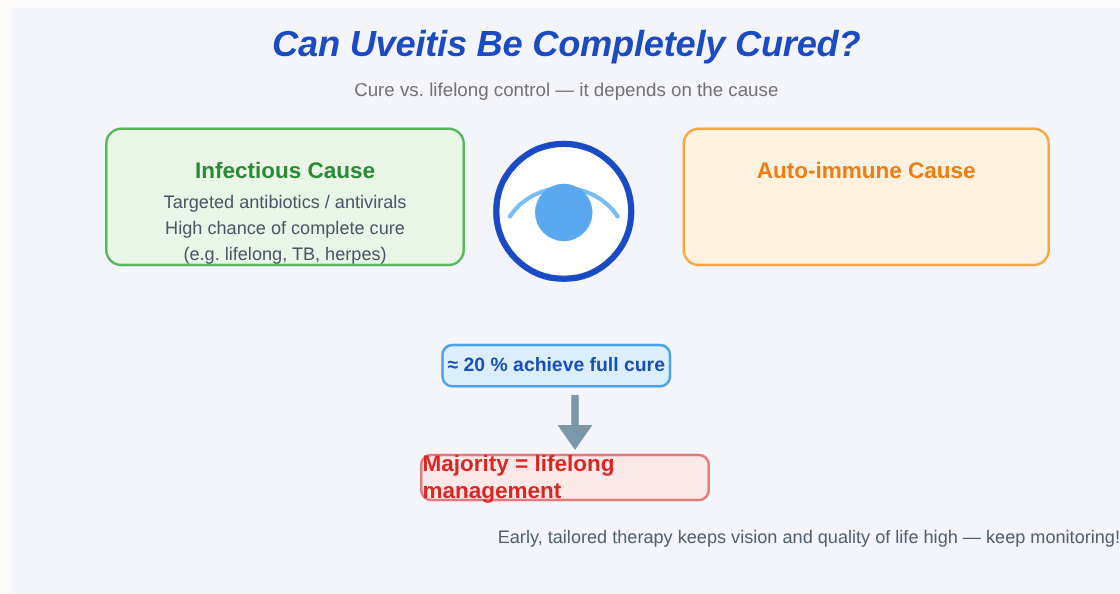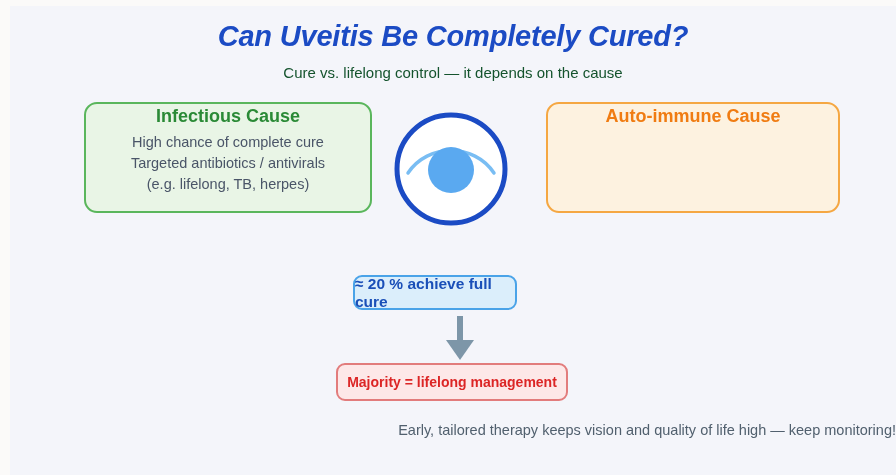--- a/index.html
+++ b/index.html
@@ -35,33 +35,33 @@
     letter-spacing: -0.2px;
     font-style: italic;
   }
   .subtitle {
     position: absolute;
     left: 0;
     top: 58px;
     width: 886px;
     text-align: center;
     font-size: 15px;
-    color: #14532d;
+    color: #737373;
   }
   
   .card {
     position: absolute;
     top: 96px;
     height: 111px;
     border-radius: 13px;
     border-width: 2px;
     border-style: solid;
     box-sizing: border-box;
     text-align: center;
-    padding-top: 2px;
+    padding-top: 22px;
   }
   .card-infectious {
     left: 74px;
     width: 288px;
     background: #e9f5e6;
     border-color: #5ab65c;
   }
   .card-autoimmune {
     left: 536px;
     width: 294px;
@@ -96,36 +96,36 @@
     border-style: solid;
     border-radius: 9px;
     font-weight: bold;
     display: flex;
     align-items: center;
     justify-content: center;
   }
   .pill-cure {
     left: 343px;
     top: 269px;
-    width: 164px;
+    width: 184px;
     height: 35px;
     background: #dbeefb;
     border-color: #4aa3e8;
     color: #1a4fb8;
     font-size: 15.5px;
   }
   .pill-majority {
     left: 326px;
     top: 357px;
     width: 232px;
     height: 38px;
     background: #fde8e8;
     border-color: #e27c7c;
     color: #dc2626;
-    font-size: 14px;
+    font-size: 18px;
   }
   
   .arrow {
     position: absolute;
     left: 432px;
     top: 310px;
     width: 36px;
     height: 45px;
   }
   
@@ -142,22 +142,22 @@
 </head>
 <body>
 
 <div id="infographic">
 
   <div class="title">Can Uveitis Be Completely Cured?</div>
   <div class="subtitle">Cure vs. lifelong control — it depends on the cause</div>
 
   <div class="card card-infectious">
     <div class="card-heading">Infectious Cause</div>
+    <div class="card-line">Targeted antibiotics / antivirals</div>
     <div class="card-line">High chance of complete cure</div>
-    <div class="card-line">Targeted antibiotics / antivirals</div>
     <div class="card-line">(e.g. lifelong, TB, herpes)</div>
   </div>
 
   <div class="card card-autoimmune">
     <div class="card-heading">Auto-immune Cause</div>
   </div>
 
   <div class="eye">
     <svg width="118" height="118" viewBox="0 0 118 118" xmlns="http://www.w3.org/2000/svg">
       <circle cx="59" cy="59" r="54" fill="#ffffff" stroke="#1b4bc4" stroke-width="5"></circle>

